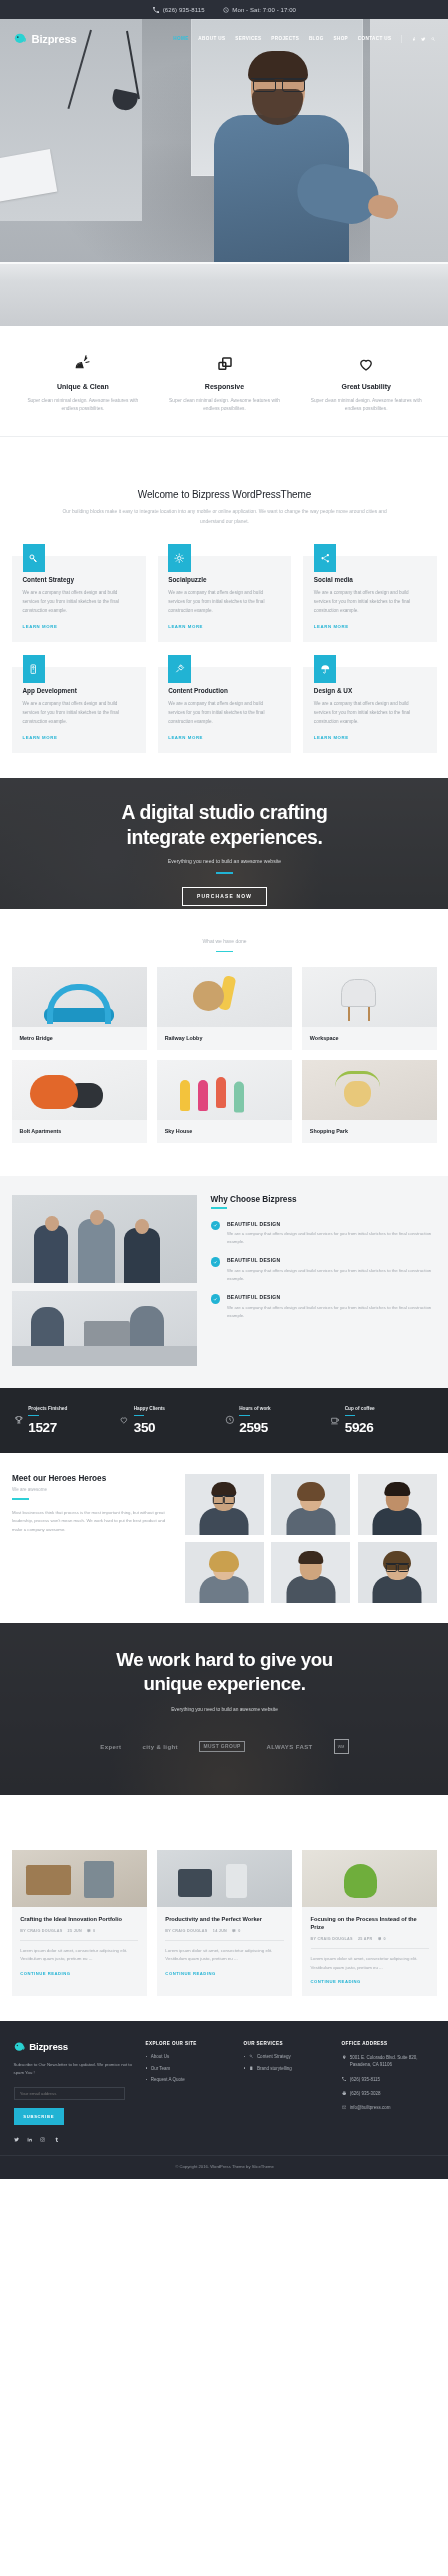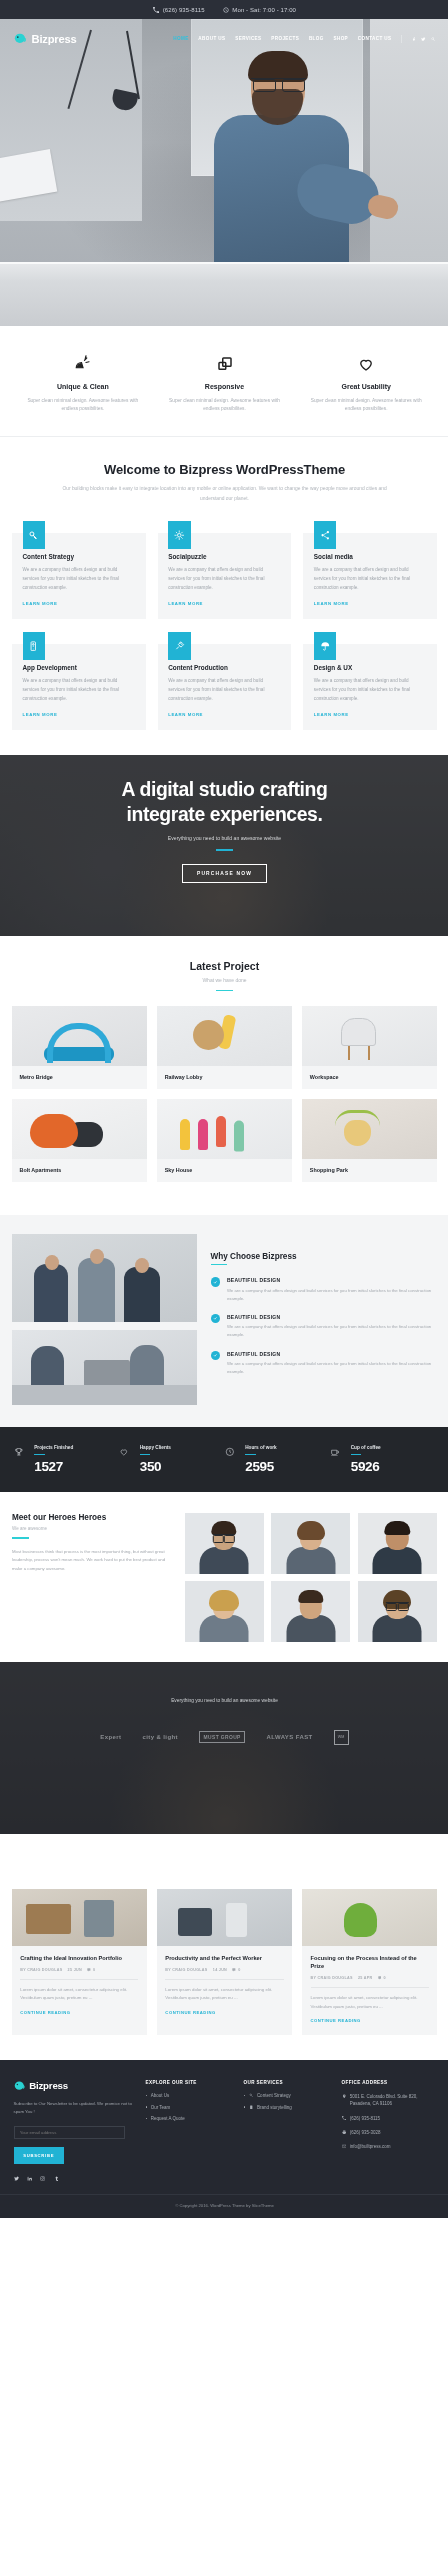--- a/index.html
+++ b/index.html
@@ -143,21 +143,21 @@
     border-bottom: 0.7px solid #eceef0;
   }
   .feat { flex:1; text-align:center; padding: 0 13.5px; }
   .feat .ficon { height:25.4px; display:flex; align-items:center; justify-content:center; }
   .feat .ficon svg { width:18px; height:18px; fill:#222; }
   .feat h4 { font-size:7px; color:#20242b; margin-top:6px; font-weight:bold; }
   .feat p { font-size:4.8px; color:#a9aeb5; line-height:1.75; margin-top:6.7px; }
 
   
   .welcome { text-align:center; padding: 25.4px 52px 4.5px; }
-  .welcome h2 { font-size:13px; color:#20242b; font-weight:bold; letter-spacing:-0.1px; }
+  .welcome h2 { font-size:10px; color:#20242b; font-weight:normal; letter-spacing:-0.1px;margin-top:27px; }
   .welcome p { font-size:4.9px; color:#b0b5bb; line-height:1.95; margin-top:6.7px; }
 
   
   .svc-wrap { padding: 13.5px 12px 25.4px; }
   .svc-row { display:flex; gap:12px; margin-bottom: 13.5px; }
   .svc-row:last-child { margin-bottom: 0; }
   .svc {
     flex:1; position:relative; background:#f4f5f6; padding: 19.4px 10.5px 12px;
     margin-top: 12px;
   }
@@ -168,21 +168,21 @@
   .svc .badge svg { width:10.5px; height:10.5px; fill:#fff; }
   .svc h4 { font-size:6.4px; color:#20242b; font-weight:bold; margin-bottom:6.7px; }
   .svc p { font-size:4.6px; color:#9fa5ab; line-height:1.9; }
   .svc a {
     display:inline-block; margin-top:8.2px; font-size:4.3px; font-weight:bold;
     color:#21b3d4; letter-spacing:0.6px; text-decoration:none; text-transform:uppercase;
   }
 
   
   .cta {
-    position:relative; height:181px; overflow:hidden;
+    position:relative; height:131px; overflow:hidden;
     background:#c2410c;
   }
   .cta .bgimg {
     position:absolute; inset:0;
     background:
       radial-gradient(circle at 50% 78%, #6b6054 0%, rgba(107,96,84,0) 40%),
       radial-gradient(circle at 24% 60%, #55565a 0%, rgba(85,86,90,0) 45%),
       linear-gradient(180deg,#56575a,#3f4144);
   }
   .cta .overlay { position:absolute; inset:0; background: rgba(38,40,44,.62); }
@@ -258,21 +258,21 @@
   .t-moose:after {
     content:""; position:absolute; left:42px; top:21px; width:27px; height:25.4px;
     background:#e8c87a; border-radius:13.5px 13.5px 16.5px 16.5px;
   }
   .t-moose:before {
     content:""; position:absolute; left:33px; top:10.5px; width:45px; height:13.5px;
     border-top:3.7px solid #9bbf4a; border-radius:22.4px 22.4px 0 0;
   }
 
   
-  .why { background:#f4f5f6; padding: 19.4px 12px 22.4px; display:flex; gap:13.5px;align-items:center; }
+  .why { background:#f4f5f6; padding: 19.4px 12px 22.4px; display:flex; gap:13.5px; }
   .why .left { width: 185px; }
   .why .lg-img {
     height:88px; margin-bottom:7.5px; position:relative; overflow:hidden;
     background: linear-gradient(160deg,#d7dbde,#c4c9cd);
   }
   .why .lg-img .p1, .why .lg-img .p2, .why .lg-img .p3 {
     position:absolute; bottom:0; border-radius:12px 12px 0 0;
   }
   .why .lg-img .p1 { left:22.4px; width:34px; height:58px; background:#3c4a5c; }
   .why .lg-img .p2 { left:66px; width:37px; height:64px; background:#7b8a97; }
@@ -311,21 +311,21 @@
     background:#21b3d4; display:flex; align-items:center; justify-content:center;
   }
   .wc-item .ic svg { width:4.5px; height:4.5px; fill:#fff; }
   .wc-item h5 { font-size:5px; color:#20242b; font-weight:bold; letter-spacing:0.3px; }
   .wc-item p { font-size:4.3px; color:#a3a8ae; line-height:1.85; margin-top:3.7px; }
 
   
   .counters {
     background:#23262b; display:flex; padding: 18px 13.5px; margin: 0;
   }
-  .cnt { flex:1; display:flex; gap:11px; align-items:flex-start; }
+  .cnt { flex:1; display:flex; gap:5px; align-items:center; }
   .cnt .cicon { padding-top:1.5px; }
   .cnt .cicon svg { width:9.7px; height:9.7px; fill:none; stroke:#c8ccd1; stroke-width:1.6; }
   .cnt .lbl { font-size:4.7px; color:#e3e6e9; font-weight:bold; }
   .cnt .dv { width:10.5px; height:1.5px; background:#21b3d4; margin:3.7px 0 3.7px; }
   .cnt .num { font-size:13.5px; color:#ffffff; font-weight:bold; letter-spacing:-0.3px; }
 
   
   .team { padding: 21px 12px 19.4px; display:flex; gap:13.5px; }
   .team .tleft { width: 159px; }
   .team .tleft h3 { font-size:8.2px; color:#20242b; font-weight:bold; }
@@ -644,21 +644,20 @@
         <span>A digital studio crafting</span><br>
         <span>integrate experiences.</span>
       </h1>
       <div class="sub">Everything you need to build an awesome website</div>
       <div class="divider"></div>
       <a href="#" class="btn">PURCHASE NOW</a>
     </div>
   </div>
 
   <div class="sec-head">
-    <h2>Latest Project</h2>
     <div class="sub">What we have done</div>
     <div class="divider"></div>
   </div>
   <div class="proj-wrap">
     <div class="proj-row">
       <div class="proj">
         <div class="thumb t-headphones"></div>
         <div class="cap">Metro Bridge</div>
       </div>
       <div class="proj">
@@ -826,20 +825,24 @@
         <span class="hr" style="background:#5b4226;width:28px;height:19.4px;border-radius:15px 15px 7.5px 7.5px"></span>
         <span class="gl"></span>
       </div>
     </div>
   </div>
 
   <div class="work">
     <div class="bg"></div>
     <div class="ov"></div>
     <div class="inner">
+      <h1>
+        <span>We work hard to give you</span><br>
+        <span>unique experience.</span>
+      </h1>
       <div class="sub">Everything you need to build an awesome website</div>
       <div class="logos">
         <span class="lg">Expert</span>
         <span class="lg">city &amp; light</span>
         <span class="lg boxed">MUST GROUP</span>
         <span class="lg">ALWAYS FAST</span>
         <span class="sq">WM</span>
       </div>
     </div>
   </div>

